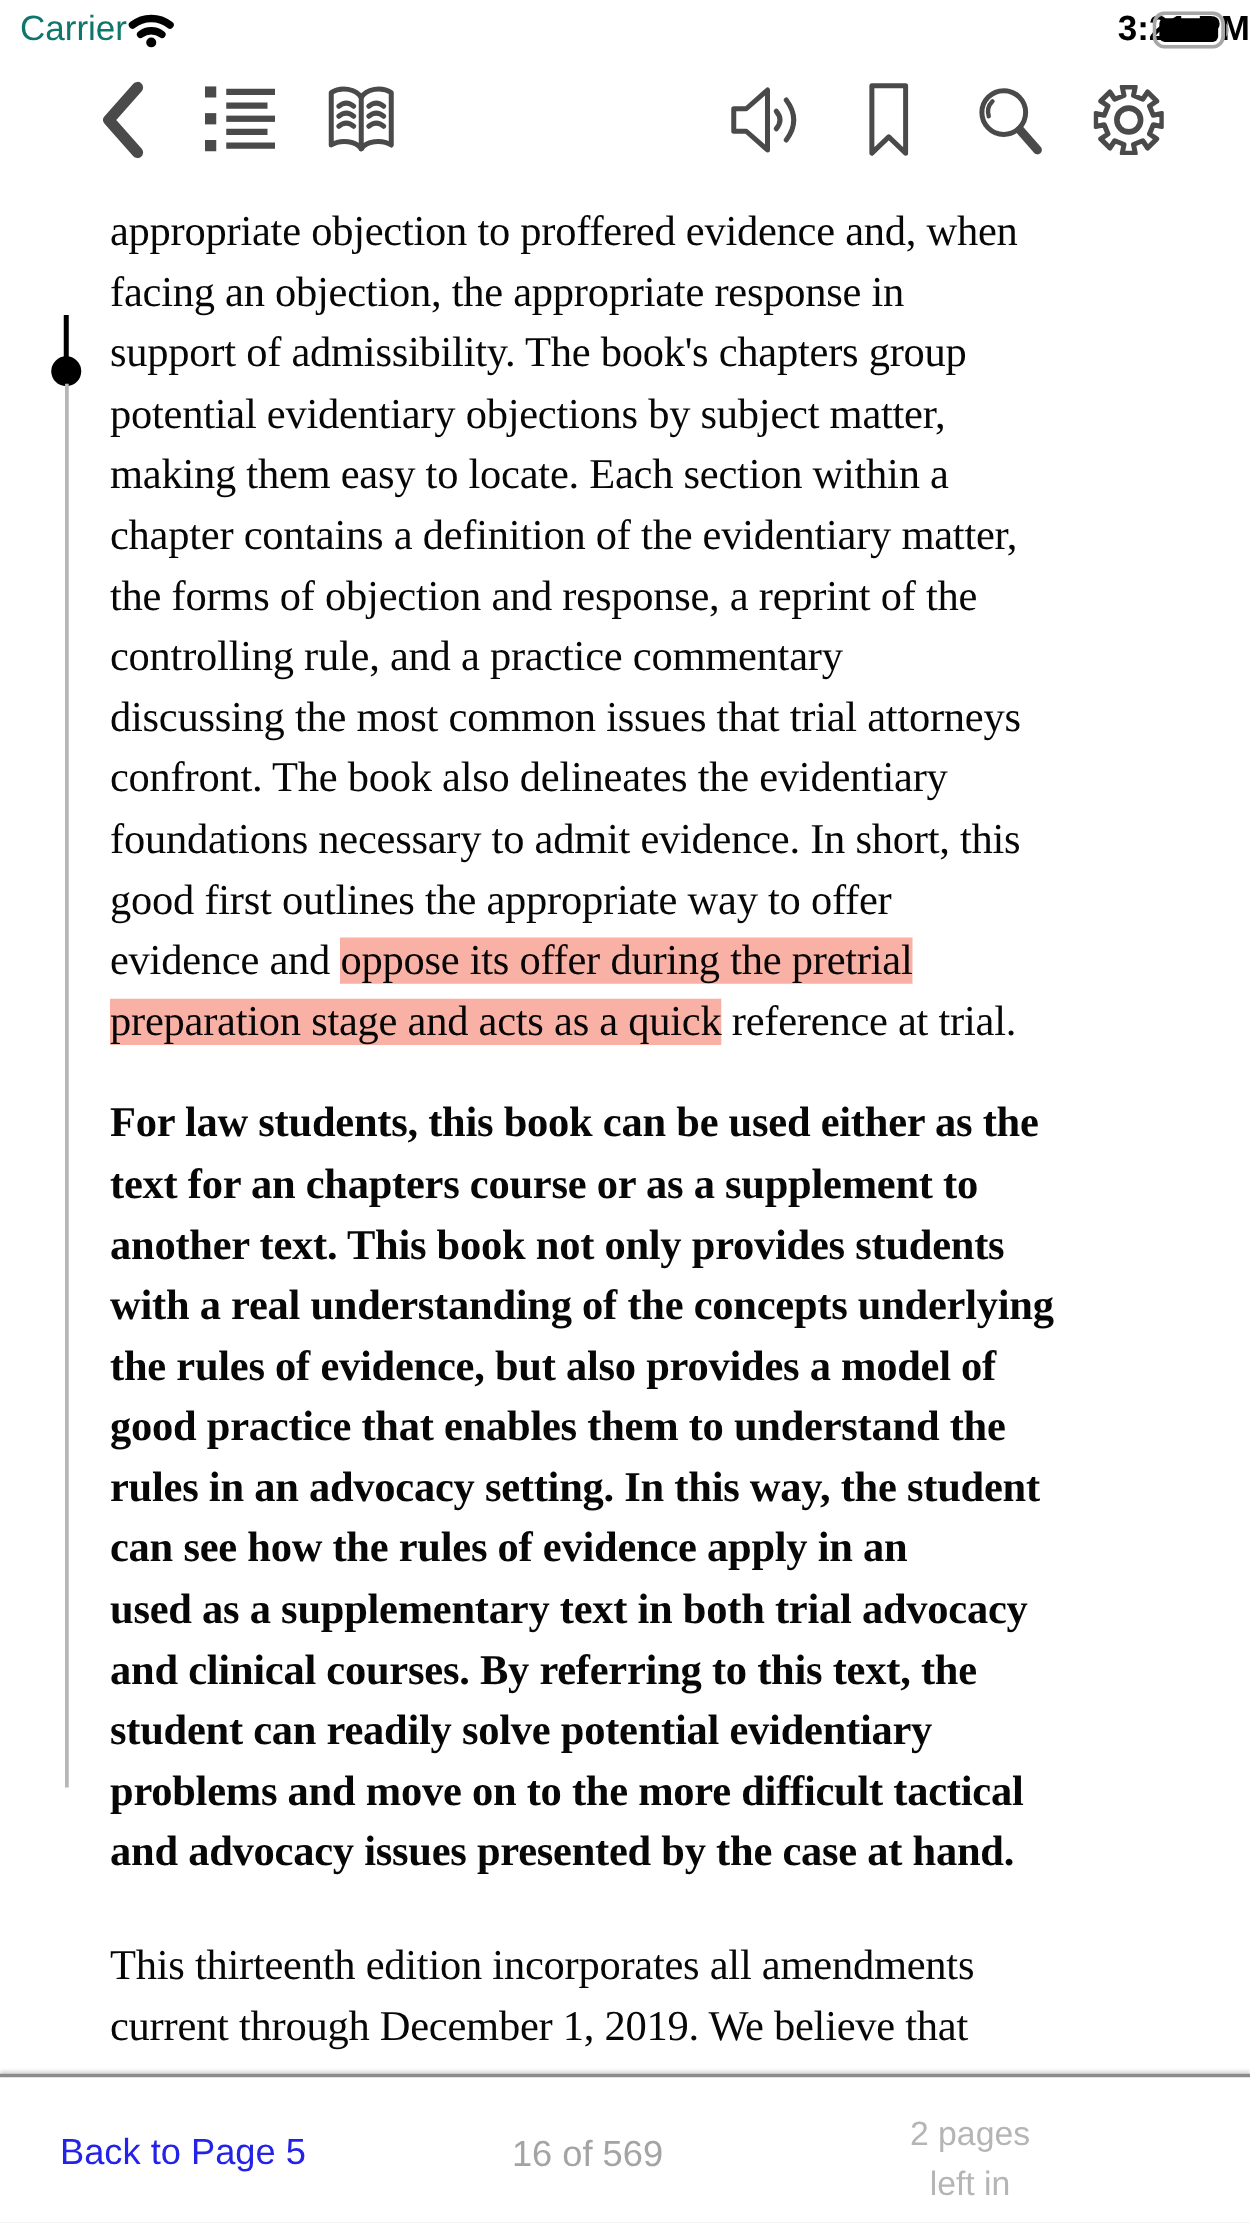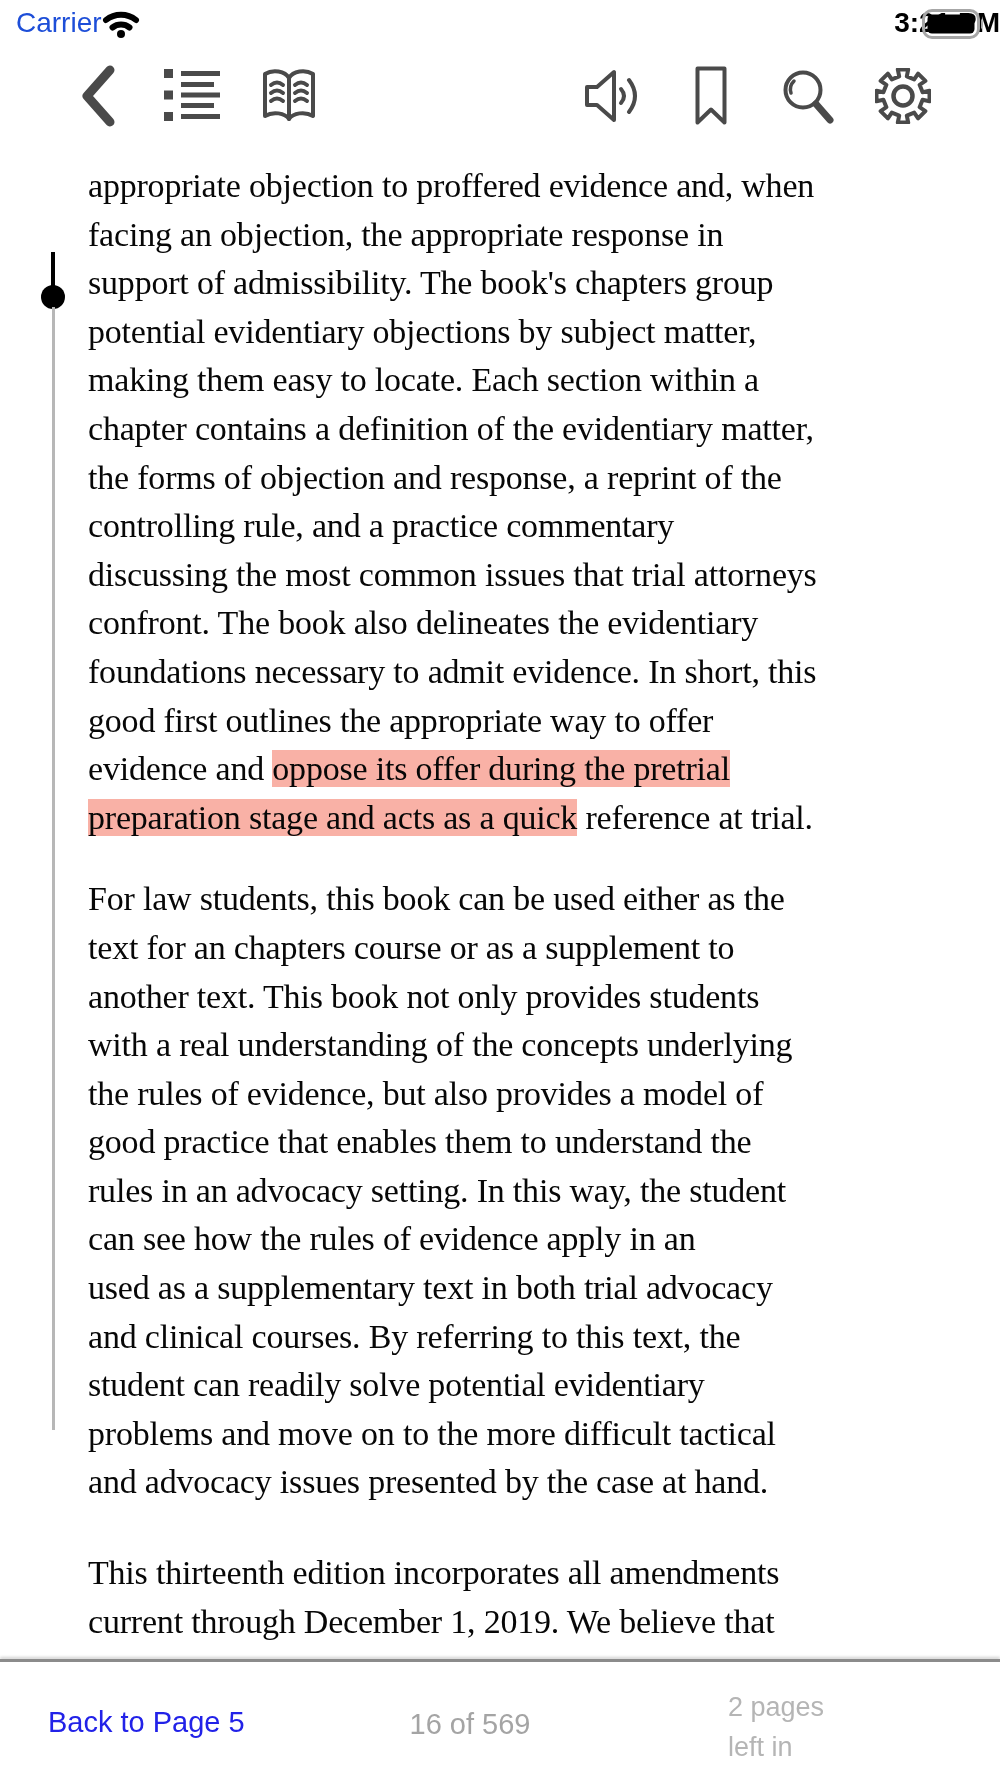--- a/index.html
+++ b/index.html
@@ -1,51 +1,51 @@
 <!DOCTYPE html>
 <html style="--hl: #f9b1a6; --link: #2222e8;"><head>
 <meta charset="utf-8">
 <style>
   html,body{margin:0;padding:0;background:#e9e9e9;}
   .screen{position:relative;width:1000px;height:1778px;background:#ffffff;overflow:hidden;
           font-family:"Liberation Sans",sans-serif;color:#000;margin:0 auto;}
 
   
   .status-bar{position:absolute;top:0;left:0;width:1000px;height:48px;}
-  .carrier{position:absolute;left:16px;top:7px;font-size:28px;color:#1d4ed8;}
+  .carrier{position:absolute;left:16px;top:7px;font-size:28px;color:#0f766e;}
   .wifi{position:absolute;left:102px;top:8px;}
   .time{position:absolute;left:0;top:7px;width:1000px;text-align:right;font-size:28px;font-weight:600;}
   .battery{position:absolute;right:14px;top:9px;}
 
   
   .toolbar{position:absolute;top:55px;left:0;width:1000px;height:82px;}
   .tbtn{position:absolute;top:0;height:82px;display:flex;align-items:center;justify-content:center;}
   .tbtn svg{display:block;}
 
   
   .page-text{position:absolute;left:72px;top:146px;width:876px;height:1514px;overflow:hidden;
              font-family:"Liberation Serif",serif;font-size:34px;line-height:48.6px;
              letter-spacing:-0.2px;color:#070707;white-space:nowrap;}
   .paragraph{margin:16px;}
-  .paragraph.p2{margin-top:33px;}
+  .paragraph.p2{margin-top:33px;font-weight:bold;}
   .paragraph.p3{margin-top:42px;}
   .line{height:48.6px;}
   .hl{background:var(--hl,#f9b1a6);}
 
   .margin-caret-line{position:absolute;left:51px;top:252px;width:4px;height:36px;background:#000;}
   .margin-caret-dot{position:absolute;left:41px;top:285px;width:24px;height:24px;border-radius:50%;background:#000;}
   .margin-track{position:absolute;left:52px;top:307px;width:3px;height:1123px;background:#b7b7b7;}
 
   
   .footer-divider{position:absolute;left:0;top:1659px;width:1000px;height:3px;background:#8b8b8b;
                   box-shadow:0 -2px 3px rgba(0,0,0,.18);}
   .footer{position:absolute;left:0;top:1662px;width:1000px;height:116px;background:#fff;}
   .back-link{position:absolute;left:48px;top:44px;font-size:29px;color:var(--link,#2222e8);cursor:pointer;}
   .page-indicator{position:absolute;left:470px;top:46px;transform:translateX(-50%);font-size:29px;color:#a4a4a4;}
-  .pages-left{position:absolute;left:776px;top:25px;transform:translateX(-50%);text-align:left;
+  .pages-left{position:absolute;left:776px;top:25px;transform:translateX(-50%);text-align:center;
               font-size:27px;line-height:40px;color:#b5b5b5;}
 </style>
 </head>
 <body>
 
 <div class="screen">
 
   <div class="status-bar">
     <span class="carrier">Carrier</span>
     <span class="wifi">

